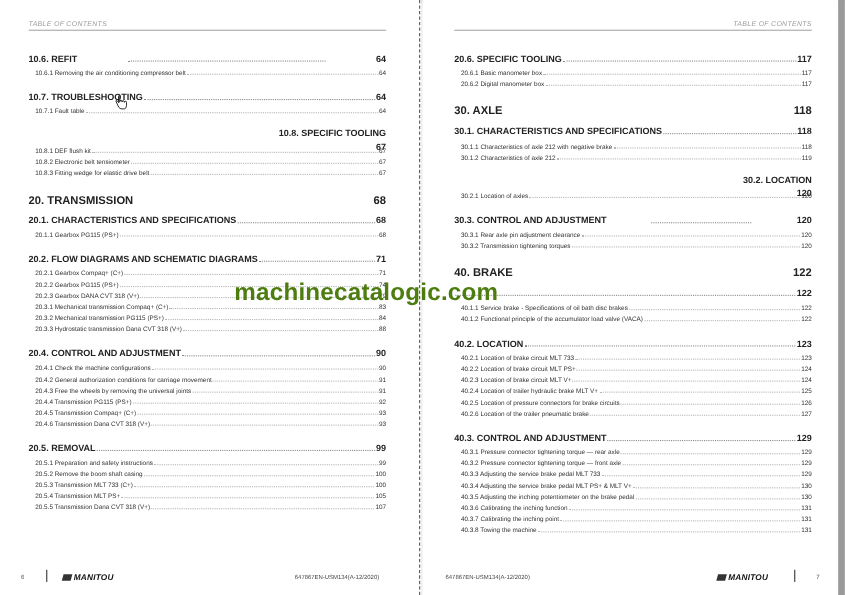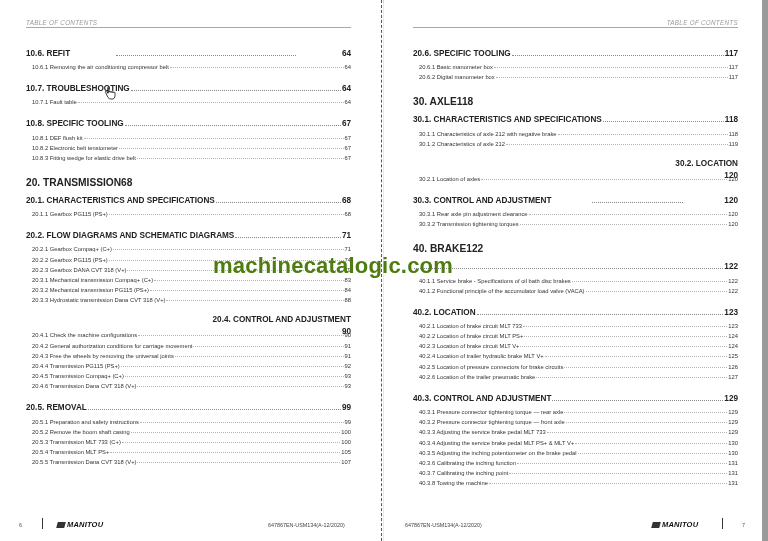--- a/index.html
+++ b/index.html
@@ -14,21 +14,21 @@
   .hdr-line{position:absolute;top:27px;height:1px;background:#a8a8a8;}
   .toc{position:absolute;}
   .row{display:flex;align-items:flex-end;white-space:nowrap;}
   .row .lbl{flex:0 0 auto;}
   .row .dots{flex:1 1 auto;border-bottom:1px dotted #8a8a8a;margin:0 1px 2px 1px;height:1px;}
   .row .pg{flex:0 0 auto;}
   .l2{font-size:8.2px;font-weight:bold;height:11px;margin-top:12px;}
   .l2.first{margin-top:0;}
   .l3{font-size:5.8px;height:10.2px;color:#333;padding-left:6px;}
   .l3 .dots{border-bottom:1px dotted #b5b5b5;}
-  .l1{font-size:10.2px;font-weight:bold;height:14px;margin-top:13px;margin-bottom:6px;display:flex;justify-content:flex-start;align-items:flex-end;}
+  .l1{font-size:10.2px;font-weight:bold;height:14px;margin-top:13px;margin-bottom:6px;display:flex;justify-content:space-between;align-items:flex-end;}
   .l1 .pg1{font-size:10.2px;}
   .foot-num{position:absolute;top:522px;font-size:5.5px;color:#555;}
   .foot-bar{position:absolute;top:518px;width:1px;height:11px;background:#333;}
   .logo{position:absolute;top:520px;font-size:7.5px;font-weight:bold;font-style:italic;color:#111;letter-spacing:.2px;}
   .logo .mark{display:inline-block;width:8px;height:6px;background:#333;margin-right:2px;transform:skewX(-15deg);vertical-align:-1px;}
   .docref{position:absolute;top:522px;font-size:5.4px;color:#444;}
   .watermark{position:absolute;left:213px;top:253px;font-size:22px;font-weight:bold;color:#4d7c0f;letter-spacing:.2px;}
   .cursor{position:absolute;left:104px;top:86px;width:12px;height:14px;}
 </style>
 </head>
@@ -53,21 +53,21 @@
       <div class="row l2" style="margin-bottom: 2px;">
         <span class="lbl">10.7. TROUBLESHOOTING</span>
         <span class="dots"></span>
         <span class="pg">64</span>
       </div>
       <div class="row l3">
         <span class="lbl">10.7.1 Fault table</span>
         <span class="dots"></span>
         <span class="pg">64</span>
       </div>
-      <div class="row l2" style="margin-bottom: 2px;">
+      <div class="row l2" style="margin-bottom: 2px; flex-direction: column;">
         <span class="lbl">10.8. SPECIFIC TOOLING</span>
         <span class="dots"></span>
         <span class="pg">67</span>
       </div>
       <div class="row l3">
         <span class="lbl">10.8.1 DEF flush kit</span>
         <span class="dots"></span>
         <span class="pg">67</span>
       </div>
       <div class="row l3">
@@ -122,21 +122,21 @@
       <div class="row l3">
         <span class="lbl">20.3.2 Mechanical transmission PG115 (PS+)</span>
         <span class="dots"></span>
         <span class="pg">84</span>
       </div>
       <div class="row l3">
         <span class="lbl">20.3.3 Hydrostatic transmission Dana CVT 318 (V+)</span>
         <span class="dots"></span>
         <span class="pg">88</span>
       </div>
-      <div class="row l2" style="margin-bottom: 2px; flex-direction: column;">
+      <div class="row l2" style="margin-bottom: 2px;">
         <span class="lbl">20.4. CONTROL AND ADJUSTMENT</span>
         <span class="dots"></span>
         <span class="pg">90</span>
       </div>
       <div class="row l3">
         <span class="lbl">20.4.1 Check the machine configurations</span>
         <span class="dots"></span>
         <span class="pg">90</span>
       </div>
       <div class="row l3">

